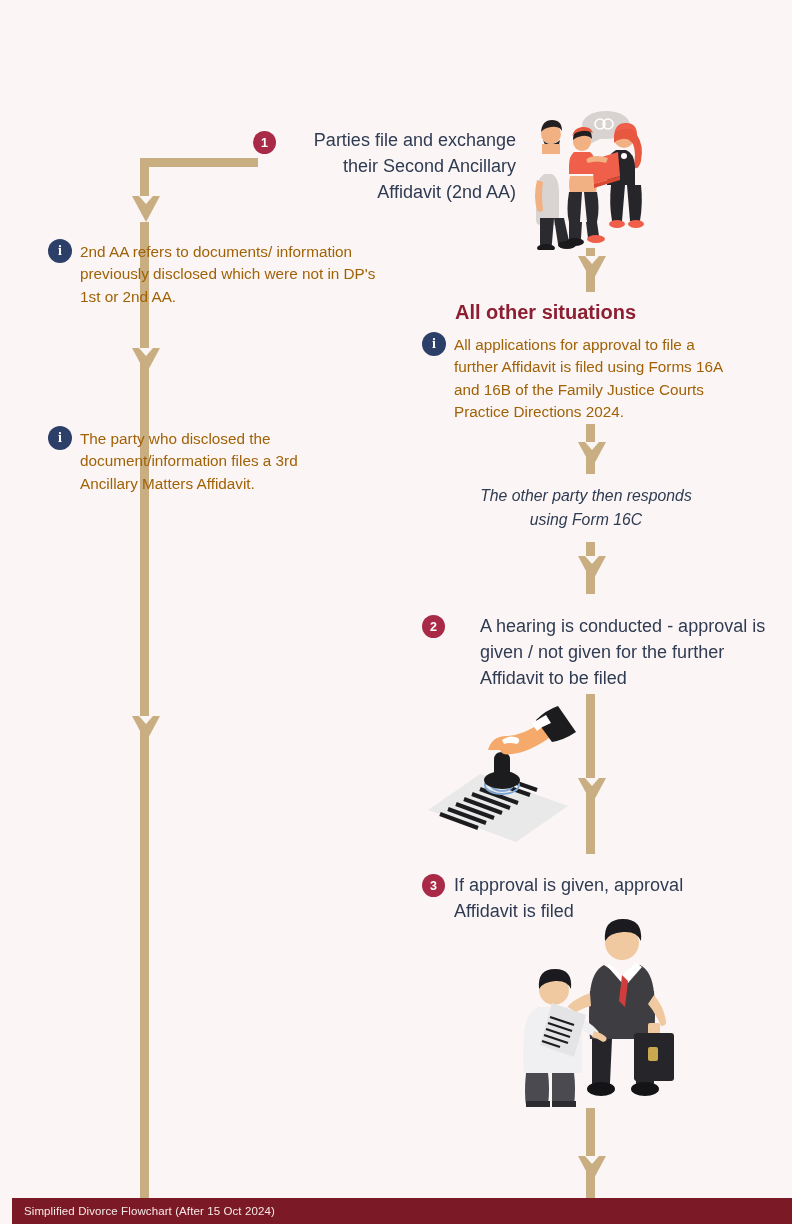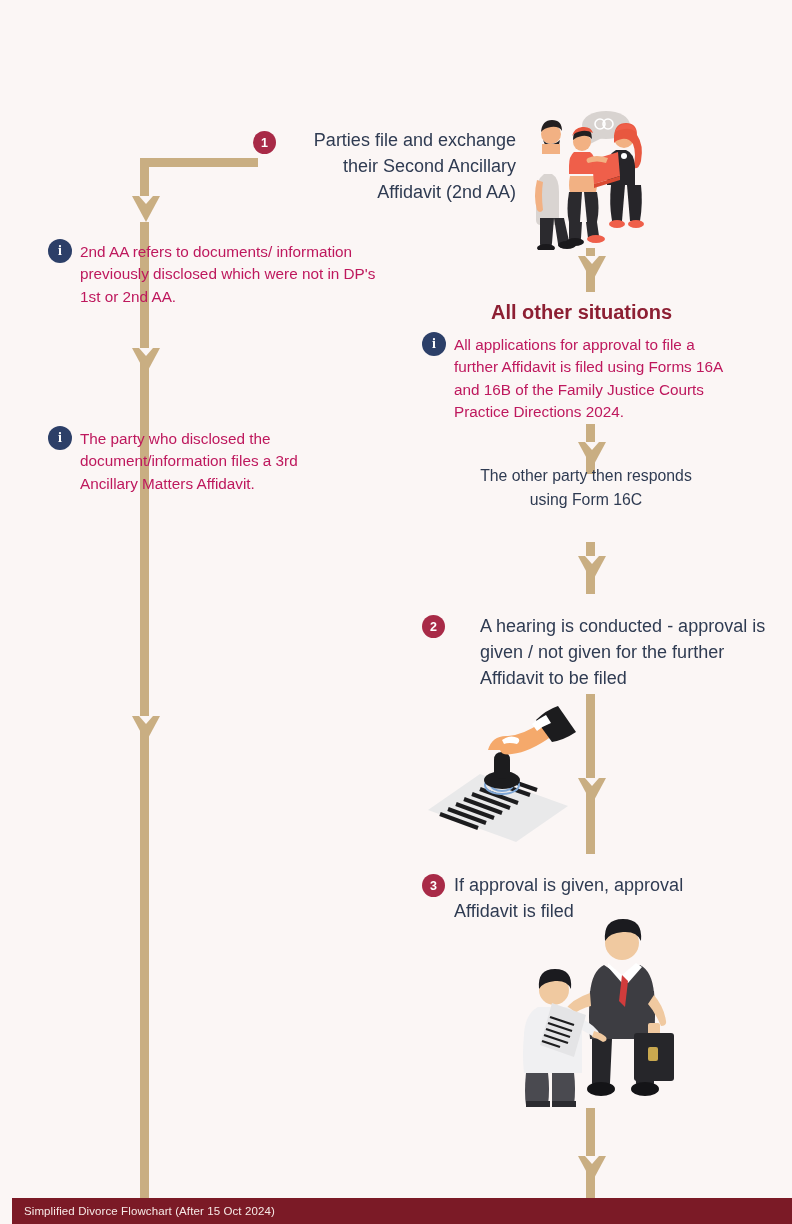--- a/index.html
+++ b/index.html
@@ -104,21 +104,21 @@
   .txt { position: absolute; }
 
   .step-text {
     font-size: 18px;
     line-height: 1.45;
     color: #2f3b52;
   }
   .info-text {
     font-size: 15.3px;
     line-height: 1.47;
-    color: #be185d;
+    color: #a16207;
   }
   .sub-note {
     font-size: 15.3px;
     line-height: 1.47;
     color: #2f3b52;
   }
   .sect-head {
     font-size: 20px;
     font-weight: bold;
     color: #8d1f33;
@@ -235,26 +235,26 @@
     <path d="M88 58 q-12 -4 -20 0 q-3 2 0 5 q9 -3 18 0z" fill="#f2b183"></path>
     <circle cx="104" cy="56" r="3" fill="#fff"></circle>
   </svg>
 
   <div class="info-icon" style="left:48px; top:239px;">i</div>
   <div class="txt info-text" style="left:80px; top:241px; width:300px;">2nd AA refers to documents/ information previously disclosed which were not in DP's 1st or 2nd AA.</div>
 
   <div class="info-icon" style="left:48px; top:426px;">i</div>
   <div class="txt info-text" style="left:80px; top:428px; width:270px;">The party who disclosed the document/information files a 3rd Ancillary Matters Affidavit.</div>
 
-  <div class="txt sect-head" style="left:455px; top:301px;margin-left:36px;">All other situations</div>
+  <div class="txt sect-head" style="left:455px; top:301px;">All other situations</div>
 
   <div class="info-icon" style="left:422px; top:332px;">i</div>
   <div class="txt info-text" style="left:454px; top:334px; width:272px;">All applications for approval to file a further Affidavit is filed using Forms 16A and 16B of the Family Justice Courts Practice Directions 2024.</div>
 
-  <div class="txt mid-note" style="left:472px; top:464px; width:228px;">The other party then responds using Form 16C</div>
+  <div class="txt mid-note" style="left:472px; top:484px; width:228px;font-style:italic;">The other party then responds using Form 16C</div>
 
   <div class="badge" style="left:422px; top:615px;">2</div>
   <div class="txt step-text" style="left:480px; top:613px; width:290px;">A hearing is conducted - approval is given / not given for the further Affidavit to be filed</div>
 
   <svg class="illus" style="left:418px; top:702px;" width="168" height="142" viewBox="0 0 168 142">
     <polygon points="10,108 62,72 150,104 98,140" fill="#e9e9ea"></polygon>
     <g stroke="#1c1c1e" stroke-width="4">
       <line x1="22" y1="112" x2="60" y2="126"></line>
       <line x1="30" y1="107" x2="68" y2="121"></line>
       <line x1="38" y1="102" x2="76" y2="116"></line>

